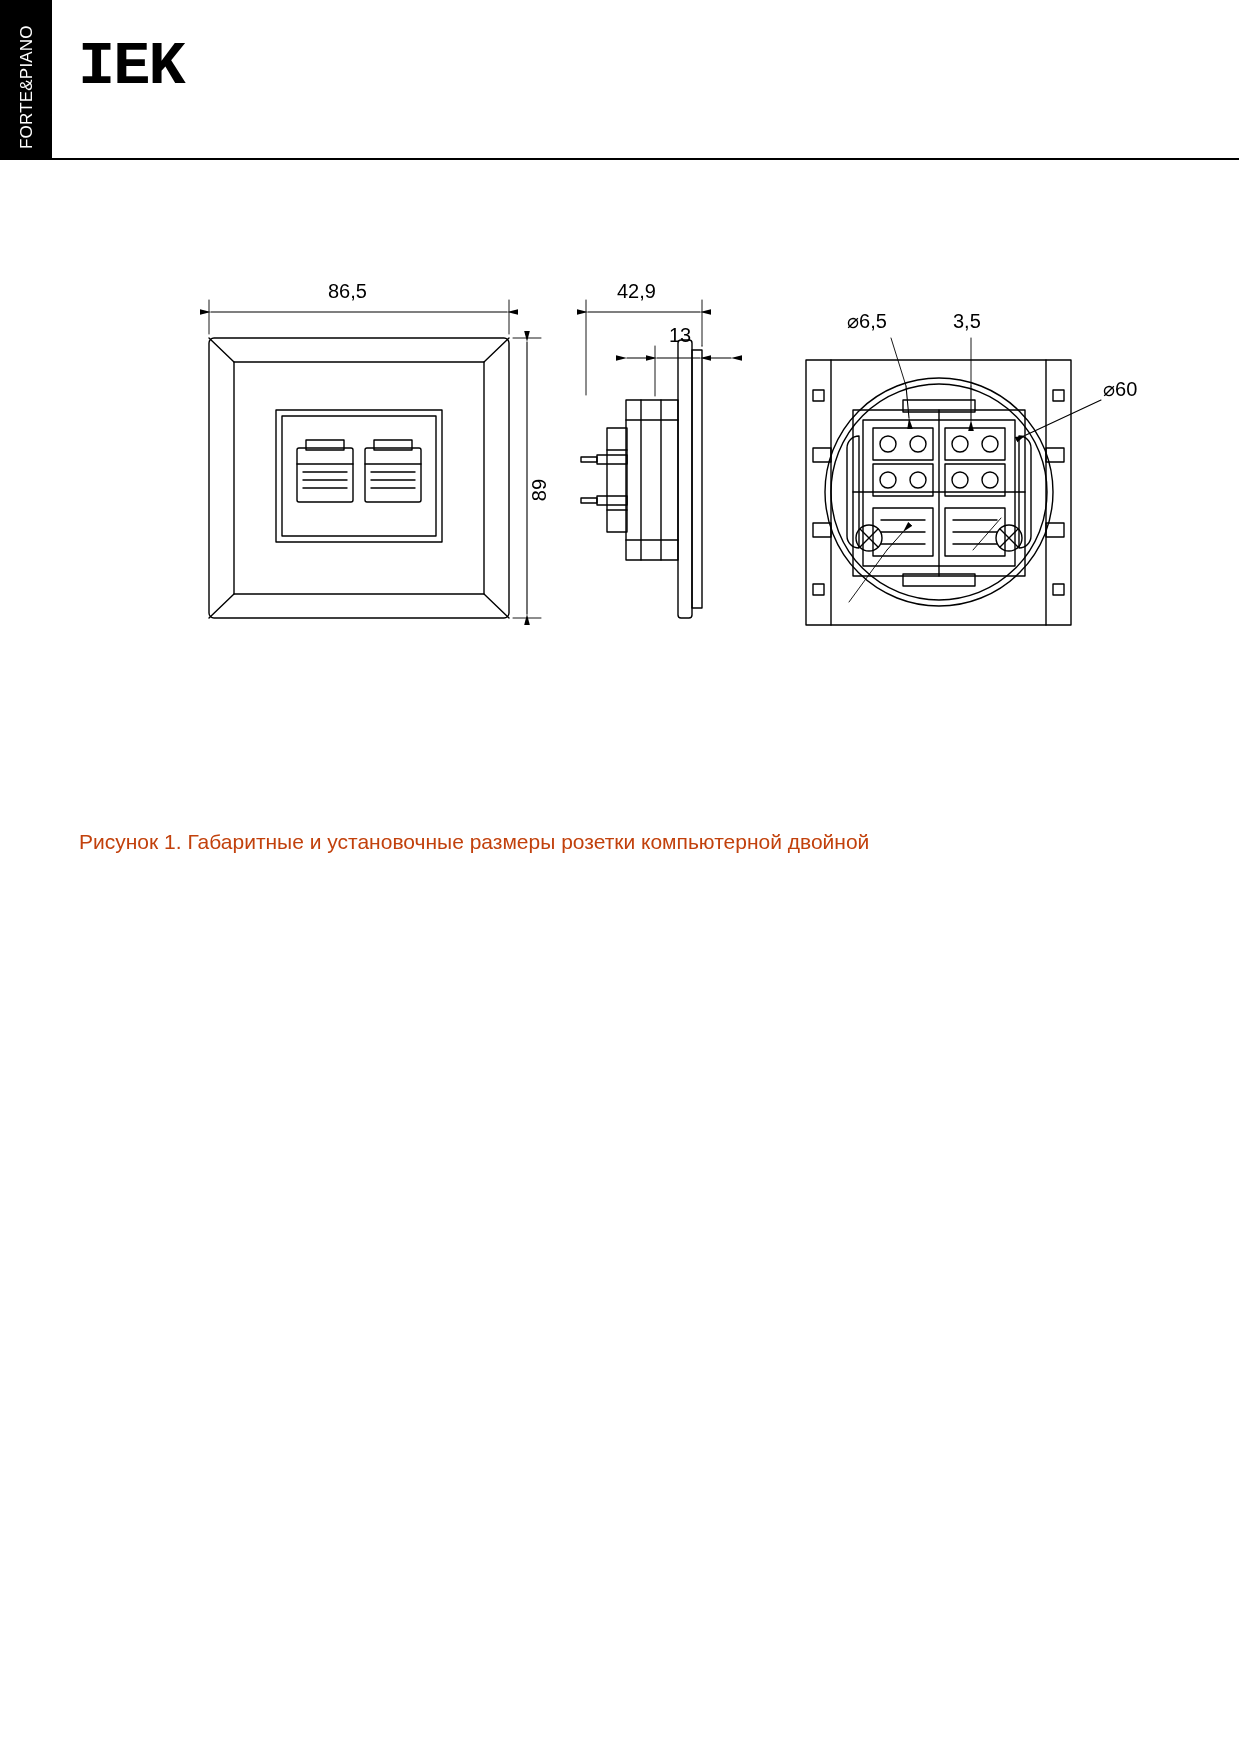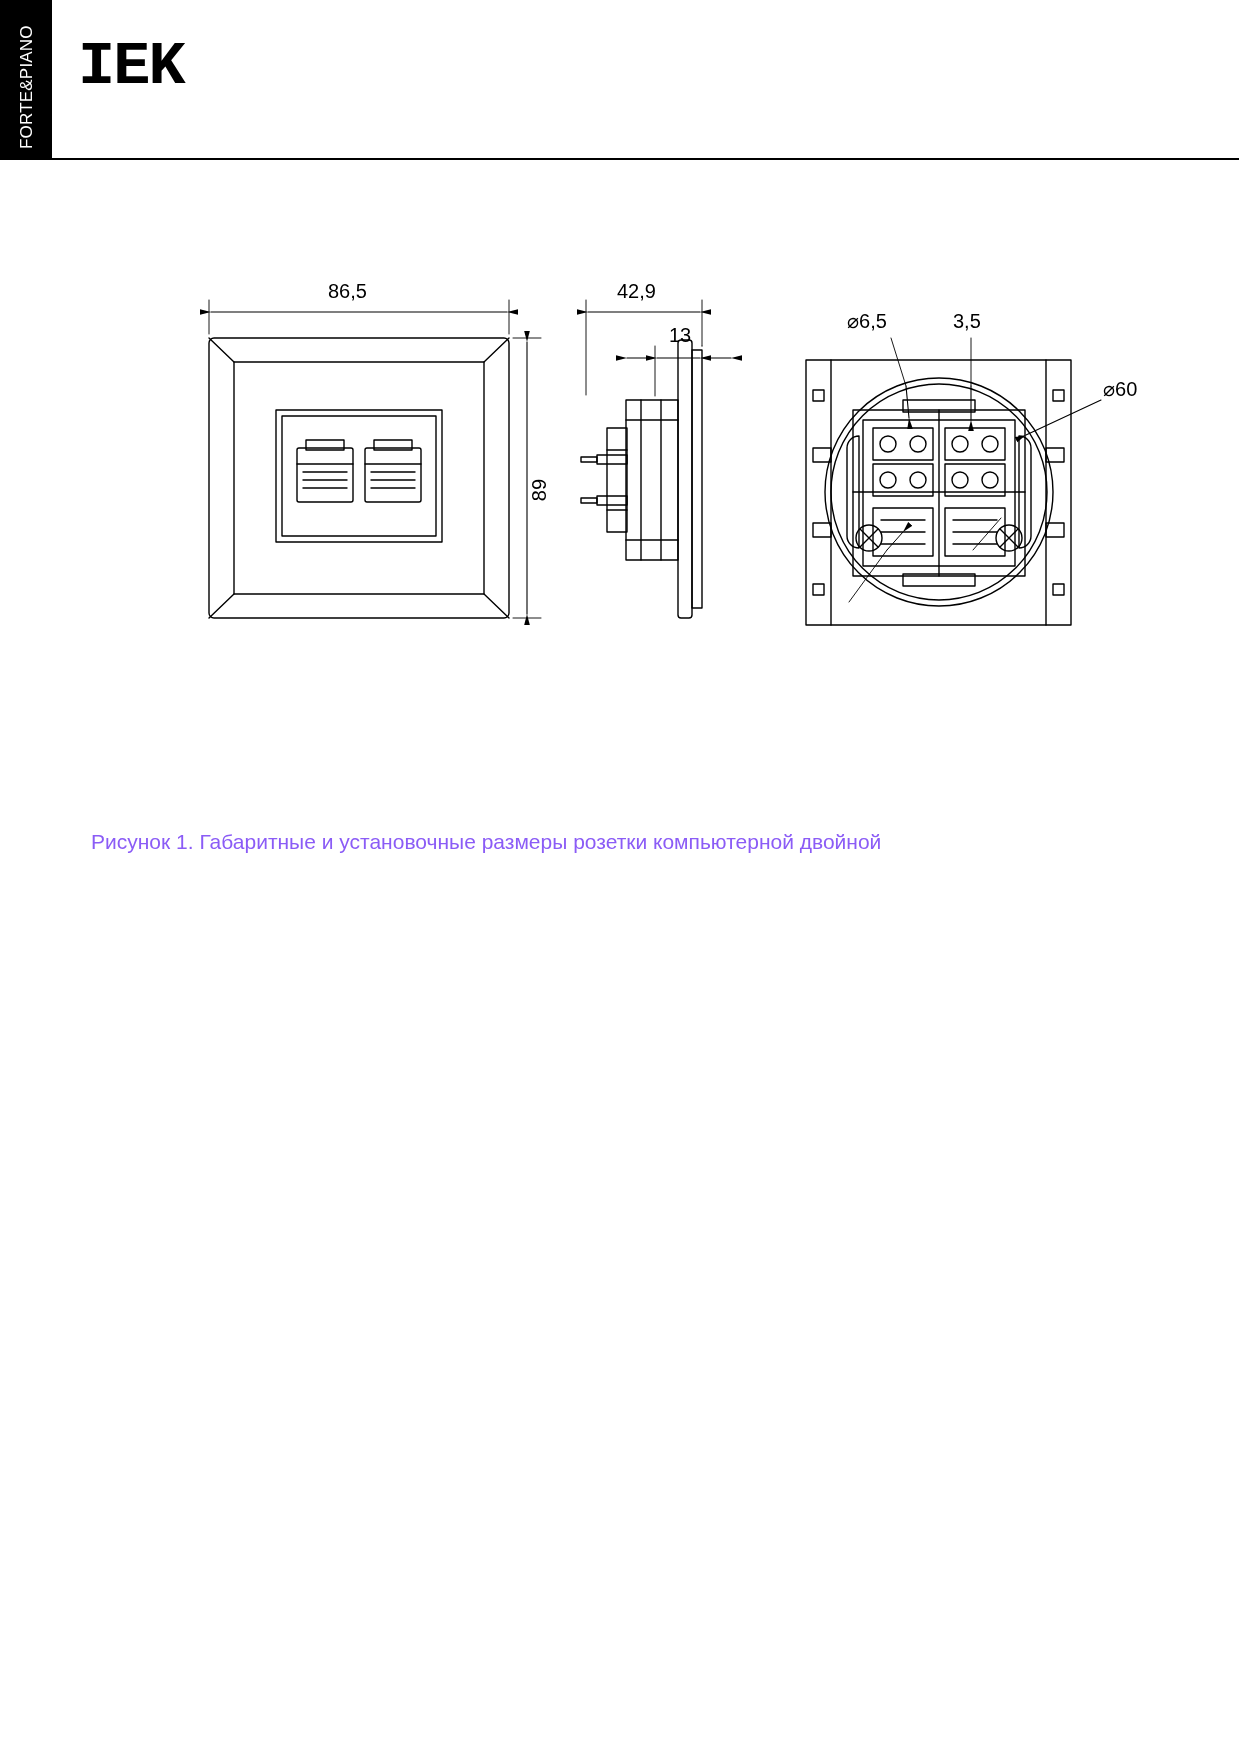--- a/index.html
+++ b/index.html
@@ -81,22 +81,21 @@
   .drawing svg { display: block; }
 
   
   .caption {
     position: absolute;
     left: 79px;
     top: 828px;
     width: 1080px;
     font-size: 21px;
     line-height: 28px;
-    color: #8b5cf6;
-    margin-left: 12px;
+    color: #c2410c;
   }
 </style>
 </head>
 <body>
 
 <div class="header">
   <div class="brand-block">
     <div class="brand-vertical">FORTE&amp;PIANO</div>
   </div>
   <div class="logo-iek">IEK</div>

